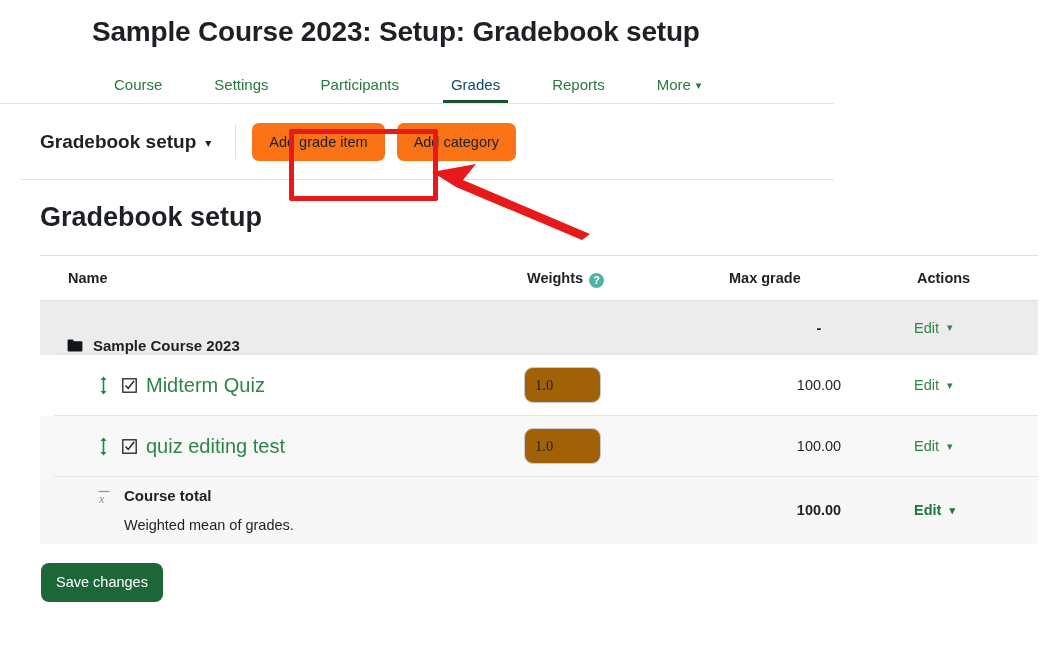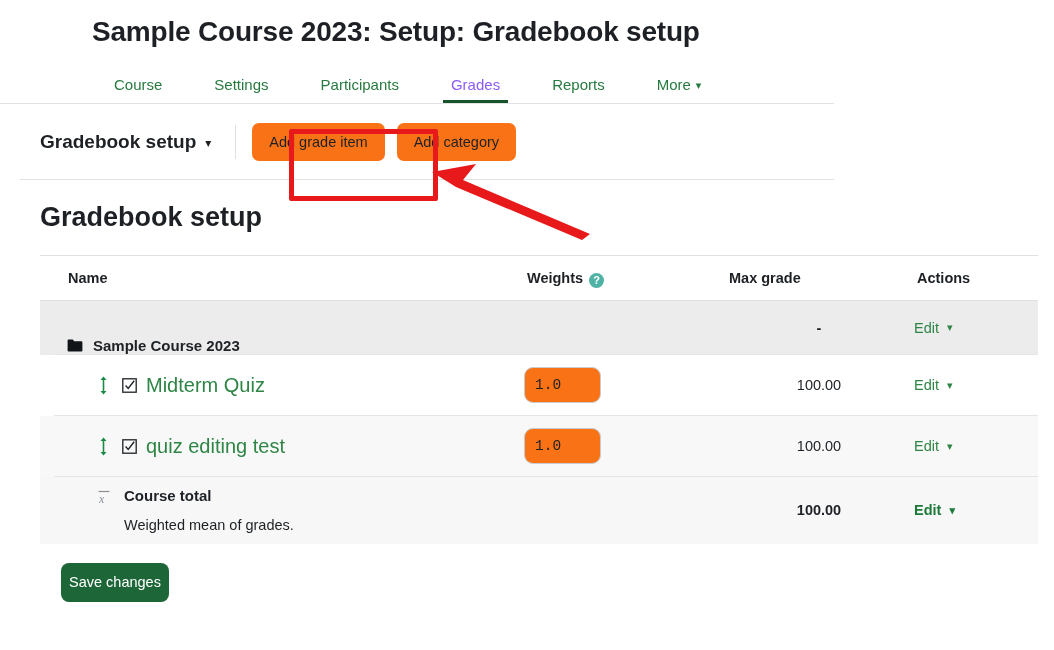--- a/index.html
+++ b/index.html
@@ -42,21 +42,21 @@
   .navtab {
     position: relative;
     font-size: 15px;
     color: #277a3f;
     padding: 0 18px 11px 18px;
     cursor: pointer;
     white-space: nowrap;
     line-height: 1;
   }
   .navtab.active {
-    color: #8b5cf6;
+    color: #0c4a6e;
   }
   .navtab.active:after {
     content: "";
     position: absolute;
     left: 10px; right: 10px; bottom: 0;
     height: 3px;
     background: #17542c;
   }
   .navtab .caret {
     display: inline-block;
@@ -221,22 +221,22 @@
   }
   .total-texts { display: flex; flex-direction: column; gap: 13px; }
   .total-title { font-weight: bold; font-size: 15px; color: #1d2125; }
   .total-sub   { font-size: 14.5px; color: #1d2125; }
 
   .cell-weight { }
   .weight-input {
     width: 77px; height: 36px;
     border: 1px solid #c8ccd0;
     border-radius: 9px;
-    background: #f97316;
-    font-family: Liberation Mono, monospace;
+    background: #a16207;
+    font-family: Liberation Serif, serif;
     font-size: 14.5px;
     color: #1d2125;
     padding: 0 10px;
     outline: none;
   }
   .cell-max {
     text-align: center;
     font-size: 14.5px;
     color: #1d2125;
     padding-right: 56px;
@@ -274,23 +274,22 @@
   
   .save-wrap { padding: 19px 0 0 41px; }
   .btn-primary {
     background: #1d6638;
     border: none;
     border-radius: 8px;
     color: #ffffff;
     font-family: "Liberation Sans", sans-serif;
     font-size: 14.5px;
     height: 39px;
-    padding: 0 8px;
-    cursor: pointer;
-    margin-left: 20px;
+    padding: 0 15px;
+    cursor: pointer;
   }
 </style>
 </head>
 <body>
 
 <div id="page">
 
   <div class="page-header">
     <h1 class="page-title">Sample Course 2023: Setup: Gradebook setup</h1>
 

